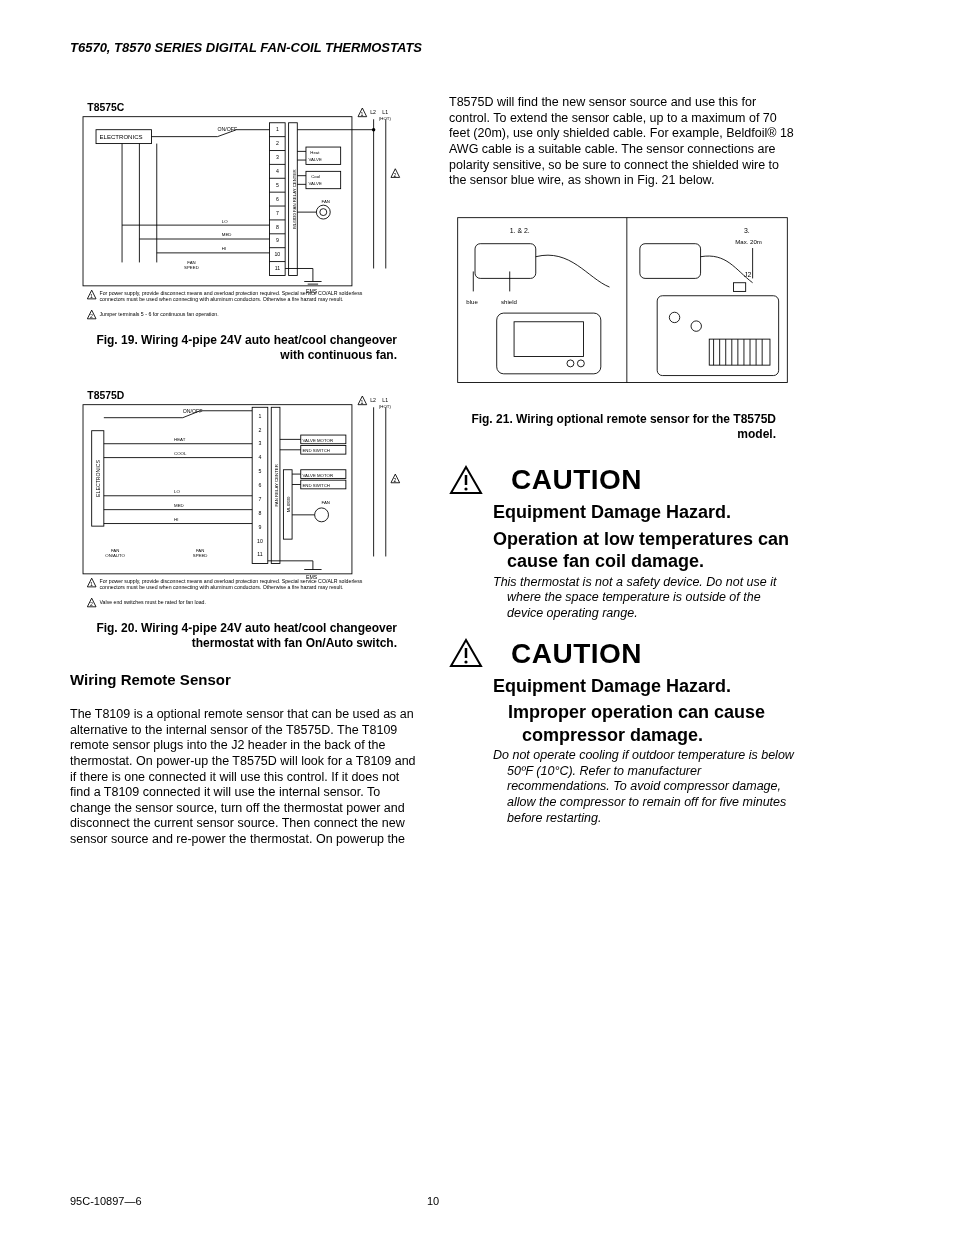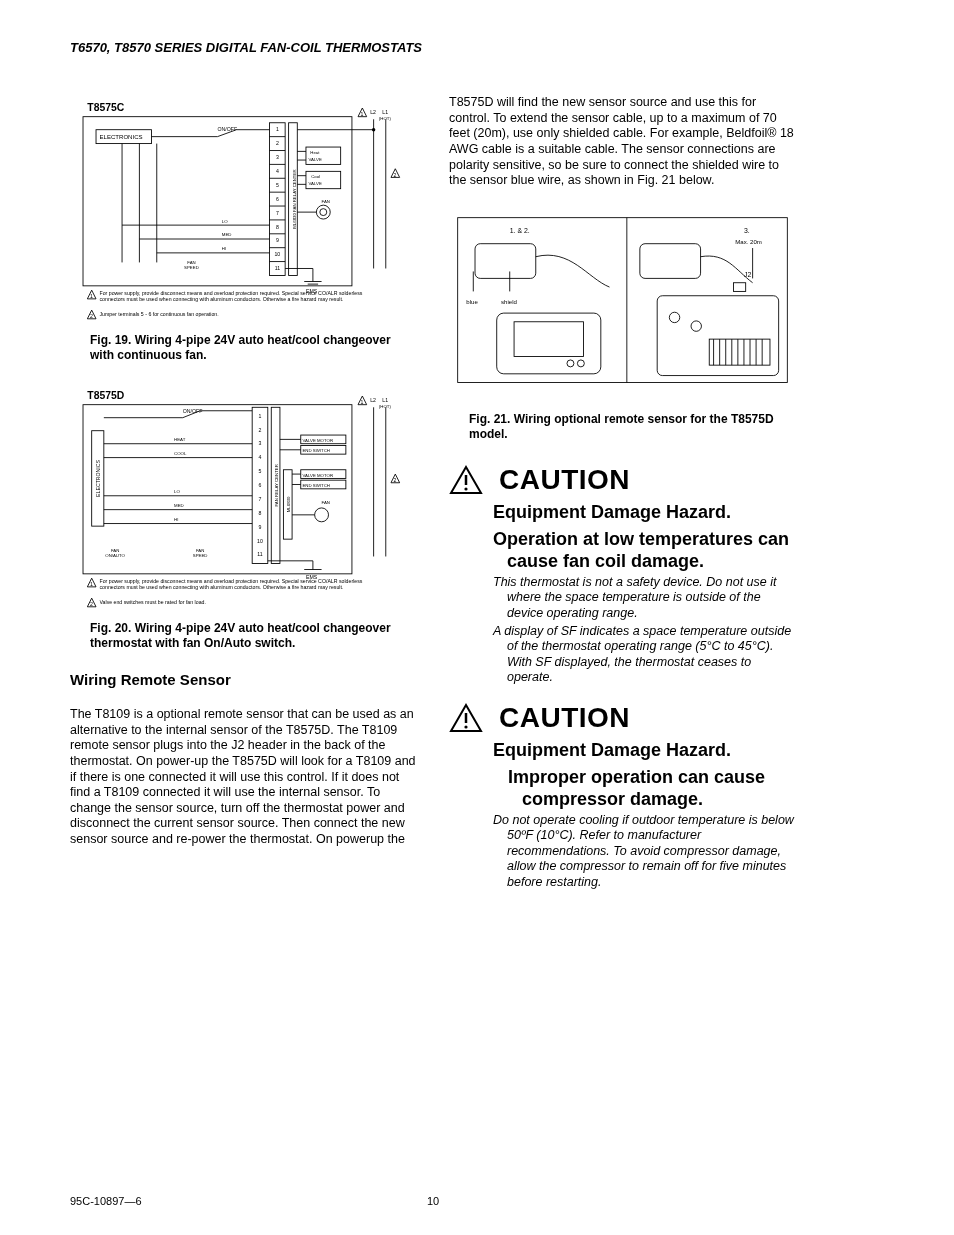--- a/index.html
+++ b/index.html
@@ -29,39 +29,39 @@
   .col {
     flex: 1;
     font-size: 12.5px;
     line-height: 1.25;
   }
   .fig-svg {
     width: 100%;
     height: auto;
   }
   .fig-caption {
-    text-align: left;
+    text-align: right;
     font-weight: bold;
     font-size: 12px;
     margin: 8px 20px 20px 20px;
   }
   h3.sub {
     font-size: 15px;
     margin: 10px 0 17px 0;
   }
   p.body {
     margin: 0 0 10px 0;
   }
   .caution-block {
     margin-top: 14px;
   }
   .caution-head {
     display: flex;
     align-items: center;
-    gap: 16px;
+    gap: 28px;
   }
   .caution-icon {
     width: 34px;
     height: 30px;
     flex: none;
   }
   .caution-word {
     font-size: 28px;
     font-weight: bold;
     letter-spacing: 0.5px;
@@ -380,21 +380,20 @@
           <svg class="caution-icon" viewBox="0 0 34 30">
             <polygon points="17,2 32,28 2,28" fill="none" stroke="#000" stroke-width="2"></polygon>
             <line x1="17" y1="10" x2="17" y2="20" stroke="#000" stroke-width="2.5"></line>
             <circle cx="17" cy="24" r="1.6" fill="#000"></circle>
           </svg>
           <span class="caution-word">CAUTION</span>
         </div>
         <div class="caution-sub">Equipment Damage Hazard.</div>
         <div class="caution-sub" style="text-indent:-14px;padding-left:14px;">Operation at low temperatures can cause fan coil damage.</div>
         <div class="caution-body">This thermostat is not a safety device. Do not use it where the space temperature is outside of the device operating range.</div>
-        <div class="caution-body">A display of SF indicates a space temperature outside of the thermostat operating range (5°C to 45°C). With SF displayed, the thermostat ceases to operate.</div>
       </div>
 
       <div class="caution-block">
         <div class="caution-head">
           <svg class="caution-icon" viewBox="0 0 34 30">
             <polygon points="17,2 32,28 2,28" fill="none" stroke="#000" stroke-width="2"></polygon>
             <line x1="17" y1="10" x2="17" y2="20" stroke="#000" stroke-width="2.5"></line>
             <circle cx="17" cy="24" r="1.6" fill="#000"></circle>
           </svg>
           <span class="caution-word">CAUTION</span>

